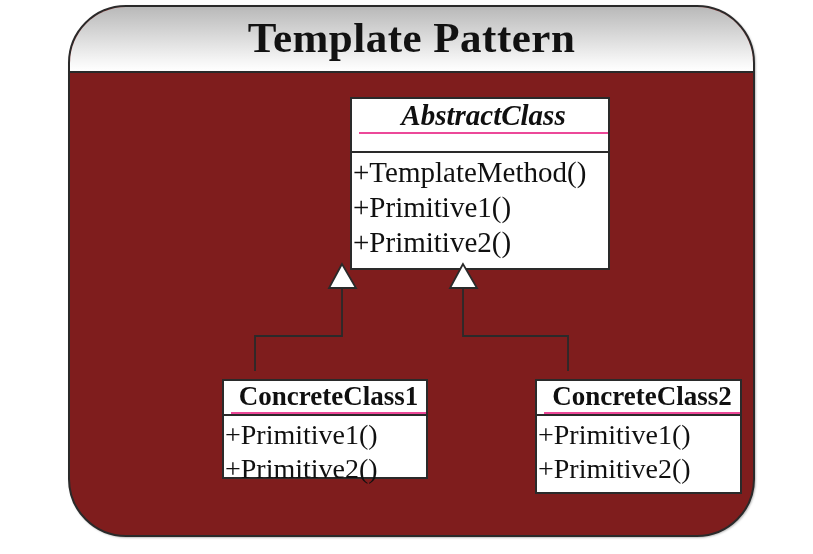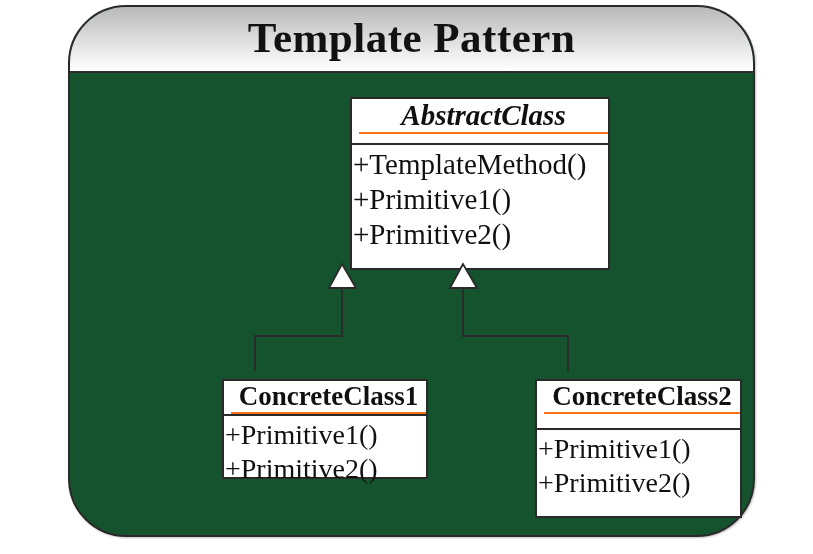--- a/index.html
+++ b/index.html
@@ -12,21 +12,21 @@
   }
   .stage { position: absolute; left: 0; top: 0; width: 813px; height: 554px; }
 
   
   .panel {
     position: absolute;
     left: 68px; top: 5px;
     width: 687px; height: 532px;
     border: 2px solid #2a2a2a;
     border-radius: 58px;
-    background: #14532d;
+    background: #7f1d1d;
     box-shadow: 1px 1px 2px rgba(0,0,0,0.25);
   }
   .panel-titlebar {
     position: absolute;
     left: 0; top: 0;
     width: 100%; height: 66px;
     border-bottom: 2px solid #2a2a2a;
     border-radius: 56px 56px 0 0;
     background: linear-gradient(to bottom, #b9b9b9 0%, #d9d9d9 45%, #f6f6f6 85%, #ffffff 100%);
     display: flex; align-items: center; justify-content: center;
@@ -41,43 +41,43 @@
 
   
   .class-box {
     position: absolute;
     border: 2px solid #2a2a2a;
     background: #ffffff;
     display: flex;
     flex-direction: column;
   }
   .cb-name {
-    border-bottom: 2px solid #f97316;
+    border-bottom: 2px solid #ec4899;
     display: flex; align-items: center; justify-content: center;
     font-weight: bold;
     color: #101010;
     margin-left: 7px;
   }
   .cb-attrs {
     border-bottom: 2px solid #2a2a2a;
   }
   .cb-methods {
     flex: 1;
-    padding: 2px 0 16px 1px;
+    padding: 2px 0 8px 1px;
     color: #101010;
   }
   .cb-methods .m-line { white-space: nowrap; }
 
   #abstract-class { left: 280px; top: 90px; width: 260px; height: 173px; }
   #abstract-class .cb-name { height: 36px; font-size: 29px; font-style: italic; }
   #abstract-class .cb-attrs { height: 27px; }
   #abstract-class .cb-methods { font-size: 29px; line-height: 35px; }
 
   #concrete-class-1 { left: 152px; top: 372px; width: 206px; height: 100px; }
-  #concrete-class-2 { left: 465px; top: 372px; width: 207px; height: 139px; }
+  #concrete-class-2 { left: 465px; top: 372px; width: 207px; height: 115px; }
   .concrete .cb-name { height: 34px; font-size: 27px; }
   .concrete .cb-attrs { height: 30px; }
   .concrete .cb-methods { font-size: 28px; line-height: 34px; }
 
   
   svg.connectors {
     position: absolute; left: 0; top: 0;
     width: 813px; height: 554px;
     pointer-events: none;
   }

